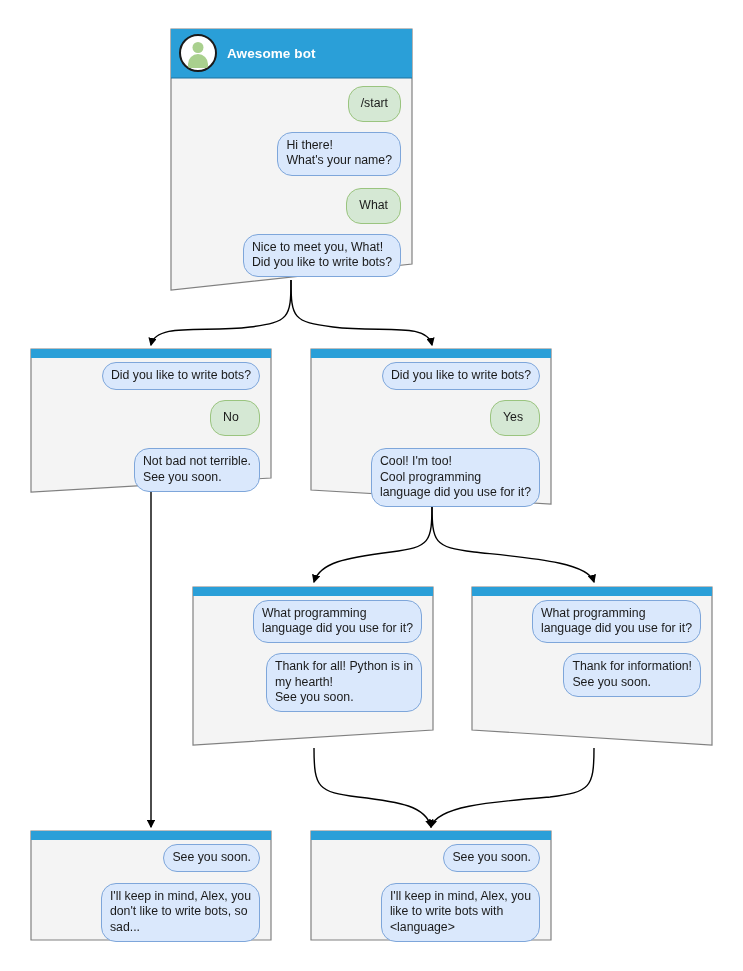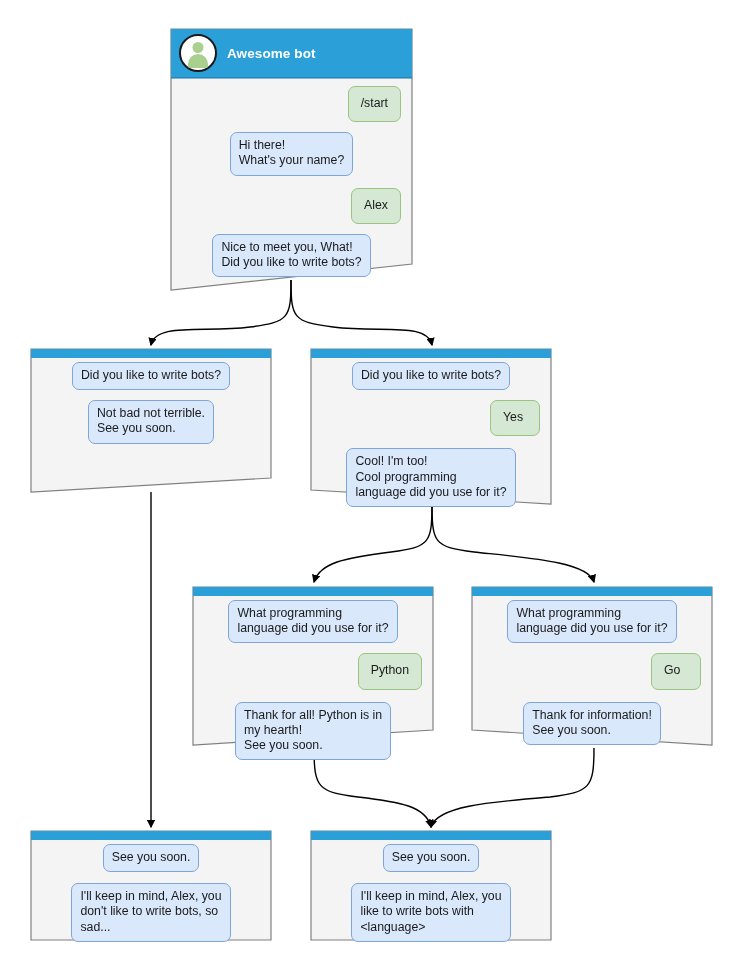--- a/index.html
+++ b/index.html
@@ -84,26 +84,26 @@
   .msgs {
     position: absolute;
     box-sizing: border-box;
     width: 100%;
   }
   .row {
     display: flex;
     width: 100%;
     box-sizing: border-box;
   }
-  .row.left  { justify-content: center; }
+  .row.left  { justify-content: flex-end; }
   .row.right { justify-content: flex-end; }
   .bubble {
     display: inline-block;
     padding: 5px 8px 6px 8px;
-    border-radius: 7px;
+    border-radius: 15px;
     font-size: 12.3px;
     line-height: 15.2px;
     color: #1a1a1a;
     white-space: pre-line;
     box-sizing: border-box;
   }
   .bubble.bot {
     background: #dae8fc;
     border: 1px solid #7ea6da;
   }
@@ -161,38 +161,41 @@
 
     <div class="msgs" style="top:58px; padding:0 12px;">
       <div class="row right" style="margin-bottom:10px;">
         <span class="bubble user">/start</span>
       </div>
       <div class="row left" style="margin-bottom:12px;">
         <span class="bubble bot">Hi there!
 What's your name?</span>
       </div>
       <div class="row right" style="margin-bottom:10px;">
-        <span class="bubble user">Alex</span>
+        <span class="bubble user">What</span>
       </div>
       <div class="row left">
         <span class="bubble bot">Nice to meet you, What!
 Did you like to write bots?</span>
       </div>
     </div>
   </div>
 
   <div class="node" style="left:30px; top:348px; width:242px; height:145px;">
     <svg class="shape" viewBox="0 0 242 145" preserveAspectRatio="none">
       <path d="M 1,1 L 241,1 L 241,130 L 1,144 Z" fill="#f4f4f4" stroke="#808080" stroke-width="1.2"></path>
       <path d="M 1,1 L 241,1 L 241,10 L 1,10 Z" fill="#2a9fd8" stroke="none"></path>
     </svg>
     <div class="msgs" style="top:14px; padding:0 12px;">
       <div class="row left" style="margin-bottom:10px;">
         <span class="bubble bot">Did you like to write bots?</span>
       </div>
+      <div class="row right" style="margin-bottom:12px;">
+        <span class="bubble user">No</span>
+      </div>
       <div class="row left">
         <span class="bubble bot">Not bad not terrible.
 See you soon.</span>
       </div>
     </div>
   </div>
 
   <div class="node" style="left:310px; top:348px; width:242px; height:157px;">
     <svg class="shape" viewBox="0 0 242 157" preserveAspectRatio="none">
       <path d="M 1,1 L 241,1 L 241,156 L 1,142 Z" fill="#f4f4f4" stroke="#808080" stroke-width="1.2"></path>
@@ -216,44 +219,38 @@
   <div class="node" style="left:192px; top:586px; width:242px; height:160px;">
     <svg class="shape" viewBox="0 0 242 160" preserveAspectRatio="none">
       <path d="M 1,1 L 241,1 L 241,144 L 1,159 Z" fill="#f4f4f4" stroke="#808080" stroke-width="1.2"></path>
       <path d="M 1,1 L 241,1 L 241,10 L 1,10 Z" fill="#2a9fd8" stroke="none"></path>
     </svg>
     <div class="msgs" style="top:14px; padding:0 12px;">
       <div class="row left" style="margin-bottom:10px;">
         <span class="bubble bot">What programming
 language did you use for it?</span>
       </div>
-      <div class="row right" style="margin-bottom:12px;">
-        <span class="bubble user">Python</span>
-      </div>
       <div class="row left">
         <span class="bubble bot">Thank for all! Python is in
 my hearth!
 See you soon.</span>
       </div>
     </div>
   </div>
 
   <div class="node" style="left:471px; top:586px; width:242px; height:160px;">
     <svg class="shape" viewBox="0 0 242 160" preserveAspectRatio="none">
       <path d="M 1,1 L 241,1 L 241,159 L 1,144 Z" fill="#f4f4f4" stroke="#808080" stroke-width="1.2"></path>
       <path d="M 1,1 L 241,1 L 241,10 L 1,10 Z" fill="#2a9fd8" stroke="none"></path>
     </svg>
     <div class="msgs" style="top:14px; padding:0 12px;">
       <div class="row left" style="margin-bottom:10px;">
         <span class="bubble bot">What programming
 language did you use for it?</span>
       </div>
-      <div class="row right" style="margin-bottom:12px;">
-        <span class="bubble user">Go</span>
-      </div>
       <div class="row left">
         <span class="bubble bot">Thank for information!
 See you soon.</span>
       </div>
     </div>
   </div>
 
   <div class="node" style="left:30px; top:830px; width:242px; height:111px;">
     <svg class="shape" viewBox="0 0 242 111" preserveAspectRatio="none">
       <path d="M 1,1 L 241,1 L 241,110 L 1,110 Z" fill="#f4f4f4" stroke="#808080" stroke-width="1.2"></path>

